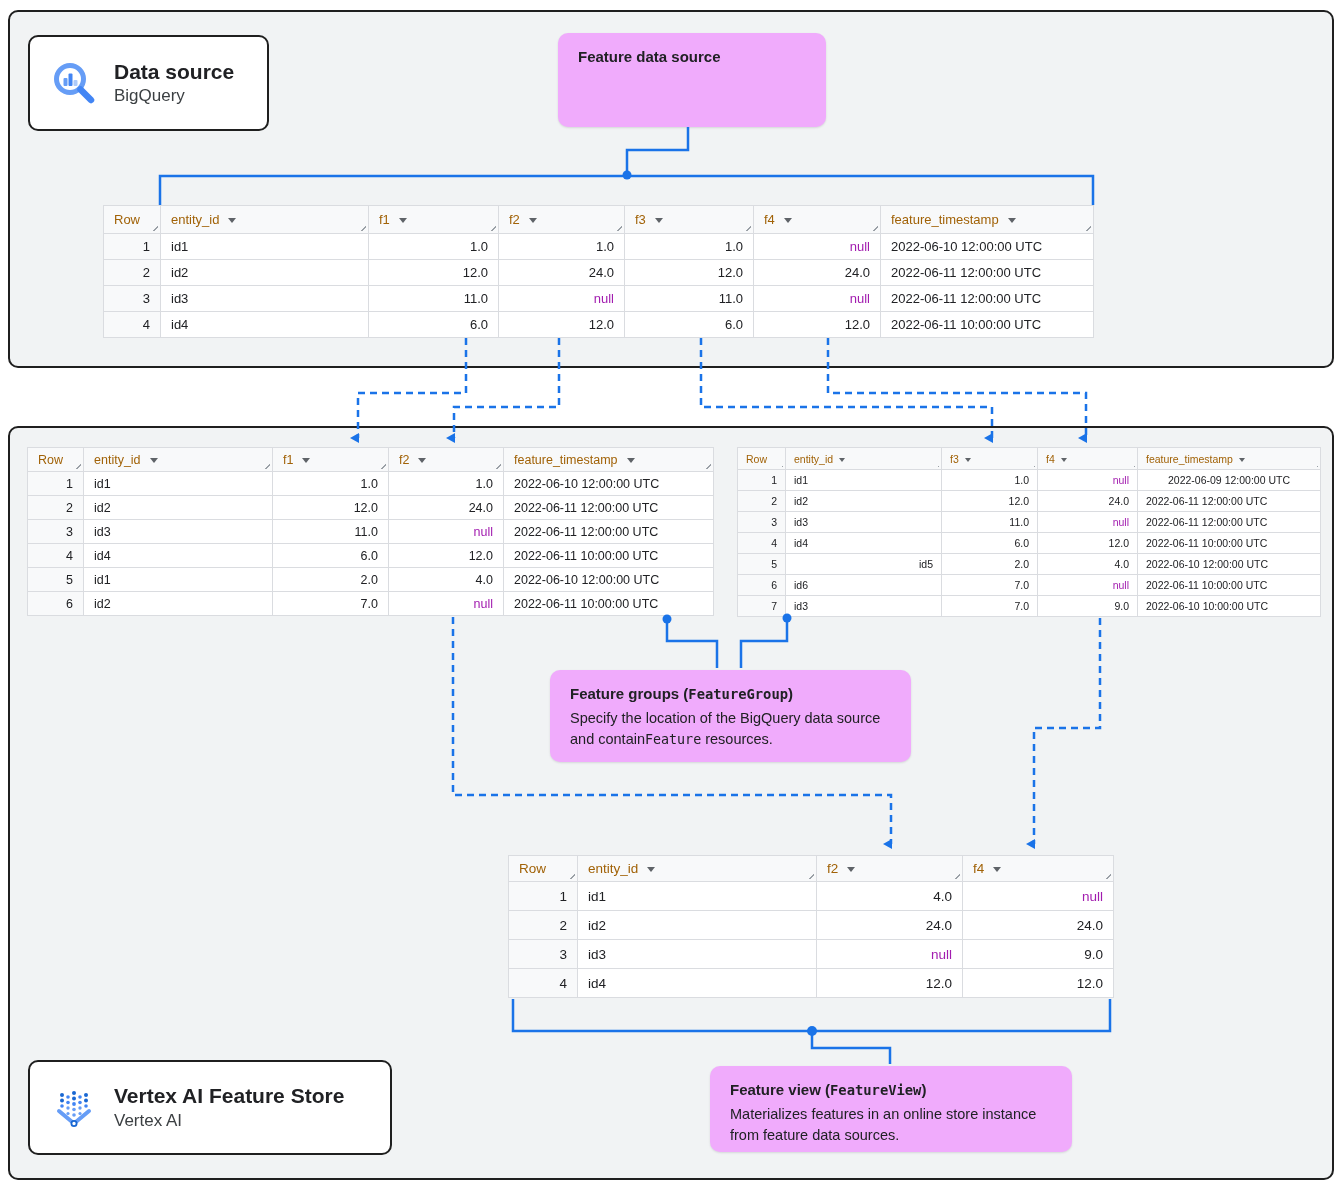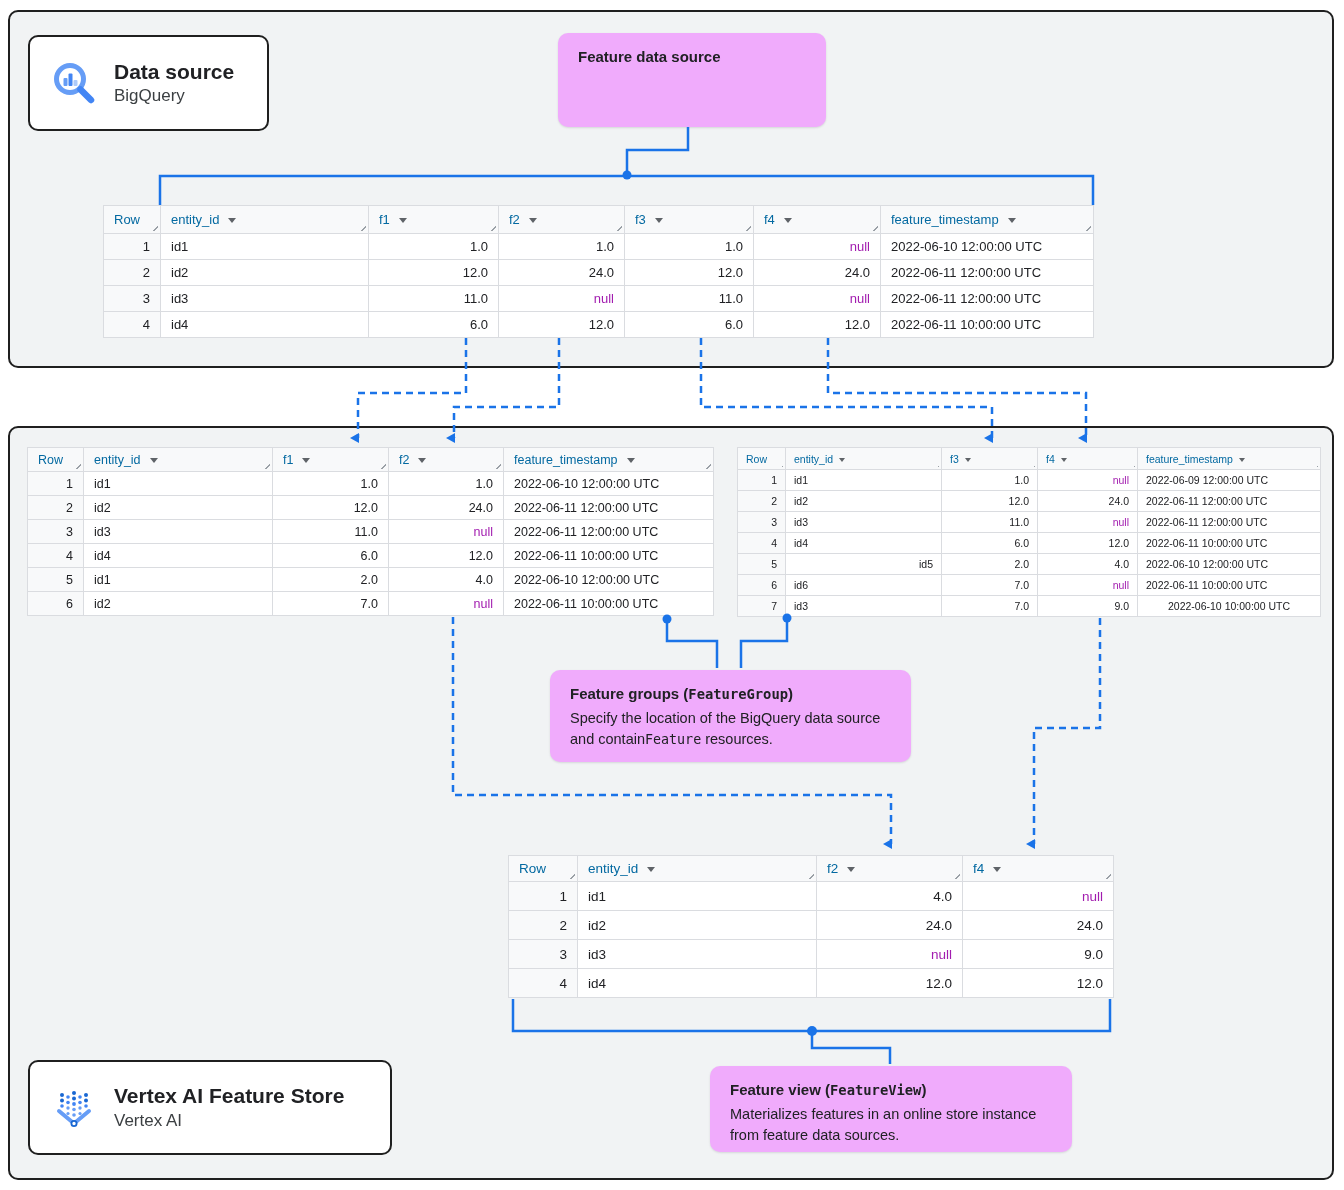--- a/index.html
+++ b/index.html
@@ -25,21 +25,21 @@
   .callout .c-body{font-size:14.5px;line-height:1.42;color:#202124;}
   .code{font-family:"DejaVu Sans Mono",monospace;font-size:.92em;}
 
   .tblwrap{position:absolute;}
   #tbl-source{left:103px;top:205px;}
   #tbl-fg1{left:27px;top:447px;}
   #tbl-fg2{left:737px;top:447px;}
   #tbl-fv{left:508px;top:855px;}
   table.tbl{border-collapse:collapse;table-layout:fixed;background:#ffffff;}
   .tbl th,.tbl td{border:1px solid #dadce0;padding:0 10px;white-space:nowrap;overflow:hidden;box-sizing:border-box;}
-  .tbl th{background:#f8f9fa;color:#0369a1;font-weight:500;text-align:left;position:relative;}
+  .tbl th{background:#f8f9fa;color:#a16207;font-weight:500;text-align:left;position:relative;}
   .tbl td{color:#202124;}
   .tbl td.rownum{background:#f8f9fa;}
   .tbl td.nullv{color:#a21caf;}
   .caret{display:inline-block;width:0;height:0;border-left:4px solid transparent;
          border-right:4px solid transparent;border-top:5px solid #5f6368;margin-left:9px;vertical-align:middle;}
   .resize{position:absolute;right:2px;bottom:2px;width:9px;height:9px;
           background:repeating-linear-gradient(135deg,transparent 0 2.5px,#9aa0a6 2.5px 4px,transparent 4px 6.5px);
           clip-path:polygon(100% 0,100% 100%,0 100%);}
   .t-source th{height:28px;font-size:13px;} .t-source td{height:26px;font-size:13px;}
   .t-fg1 th{height:24px;font-size:12.5px;} .t-fg1 td{height:24px;font-size:12.5px;}
@@ -221,21 +221,21 @@
             <th><span>f4</span><span class="caret"></span><span class="resize"></span></th>
             <th><span>feature_timestamp</span><span class="caret"></span><span class="resize"></span></th>
           </tr>
         </thead>
         <tbody>
           <tr>
             <td class="rownum" style="text-align: right;">1</td>
             <td style="text-align: left;">id1</td>
             <td style="text-align: right;">1.0</td>
             <td class="nullv" style="text-align: right;">null</td>
-            <td style="text-align: left;">2022-06-09 12:00:00 UTC</td>
+            <td style="text-align: center;">2022-06-09 12:00:00 UTC</td>
           </tr>
           <tr>
             <td class="rownum" style="text-align: right;">2</td>
             <td style="text-align: left;">id2</td>
             <td style="text-align: right;">12.0</td>
             <td style="text-align: right;">24.0</td>
             <td style="text-align: left;">2022-06-11 12:00:00 UTC</td>
           </tr>
           <tr>
             <td class="rownum" style="text-align: right;">3</td>
@@ -263,21 +263,21 @@
             <td style="text-align: left;">id6</td>
             <td style="text-align: right;">7.0</td>
             <td class="nullv" style="text-align: right;">null</td>
             <td style="text-align: left;">2022-06-11 10:00:00 UTC</td>
           </tr>
           <tr>
             <td class="rownum" style="text-align: right;">7</td>
             <td style="text-align: left;">id3</td>
             <td style="text-align: right;">7.0</td>
             <td style="text-align: right;">9.0</td>
-            <td style="text-align: center;">2022-06-10 10:00:00 UTC</td>
+            <td style="text-align: left;">2022-06-10 10:00:00 UTC</td>
           </tr>
         </tbody>
       </table>
     </div>
   <div class="tblwrap" id="tbl-fv">
       <table class="tbl t-fv">
         <colgroup>
           <col style="width: 69px;">
           <col style="width: 239px;">
           <col style="width: 146px;">

